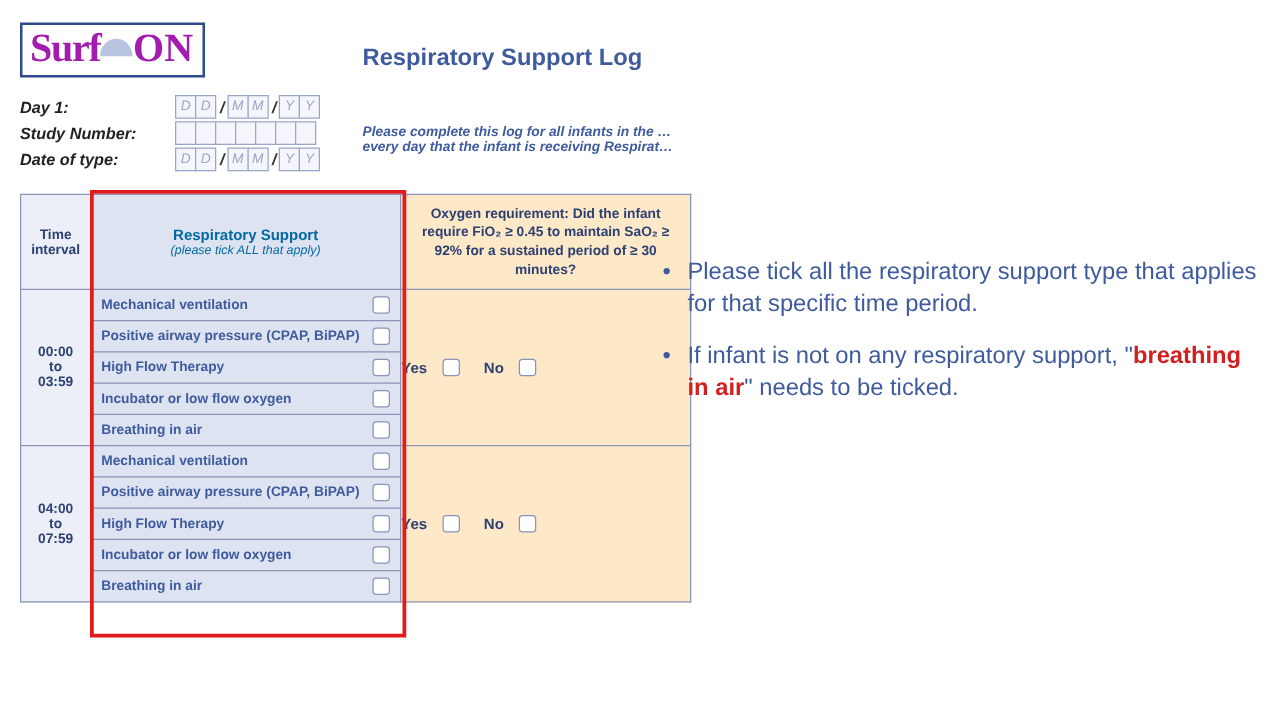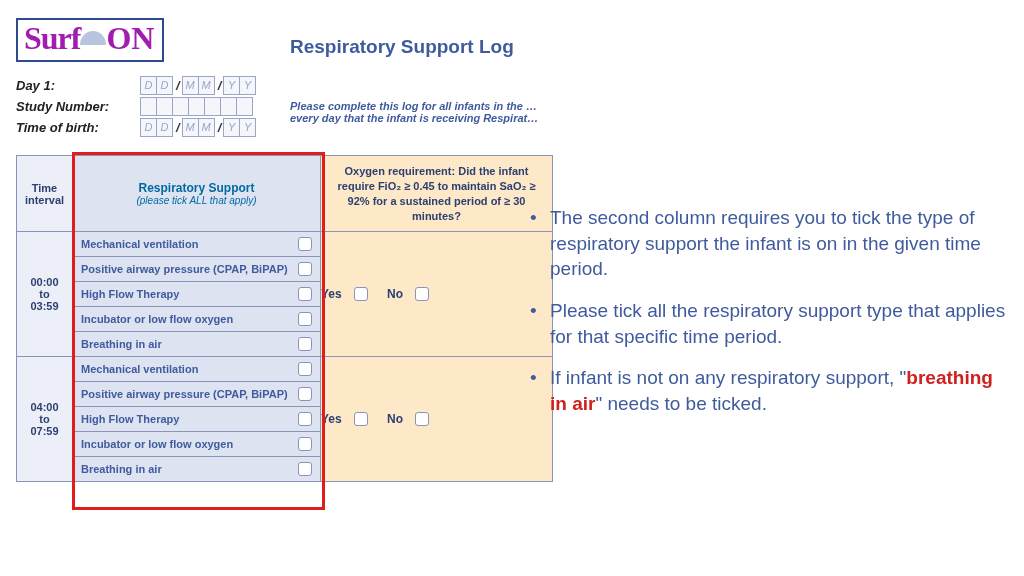--- a/index.html
+++ b/index.html
@@ -240,21 +240,21 @@
         <span class="small-cell">&nbsp;</span>
         <span class="small-cell">&nbsp;</span>
         <span class="small-cell">&nbsp;</span>
         <span class="small-cell">&nbsp;</span>
         <span class="small-cell">&nbsp;</span>
         <span class="small-cell">&nbsp;</span>
         <span class="small-cell">&nbsp;</span>
       </span>
     </div>
     <div class="meta-row">
-      <span class="lbl">Time of birth:</span>
+      <span class="lbl">Date of type:</span>
       <span class="date-box">
         <span class="small-cell">D</span>
         <span class="small-cell">D</span>
         <span class="sep">/</span>
         <span class="small-cell">M</span>
         <span class="small-cell">M</span>
         <span class="sep">/</span>
         <span class="small-cell">Y</span>
         <span class="small-cell">Y</span>
       </span>
@@ -348,18 +348,17 @@
         <span>No</span><span class="chk"></span>
       </span>
     </td>
   </tr>
 </tbody>
   </table>
 
 <div class="highlight-box"></div>
 
 <ul class="bullets">
-  <li>The second column requires you to tick the type of respiratory support the infant is on in the given time period.</li>
   <li>Please tick all the respiratory support type that applies for that specific time period.</li>
   <li>
     <span>If infant is not on any respiratory support, "</span><span class="emph">breathing in air</span><span>" needs to be ticked.</span>
   </li>
 </ul>
 
 </body></html>

